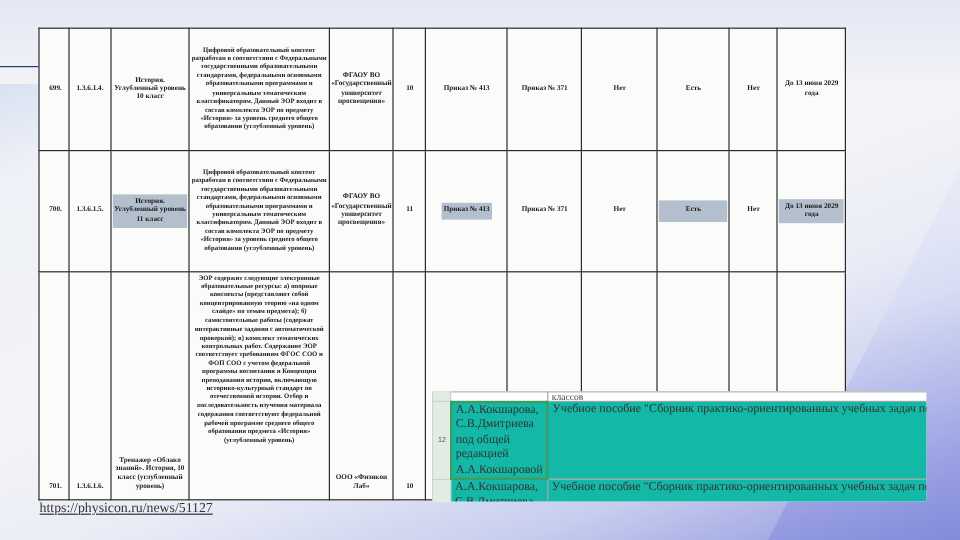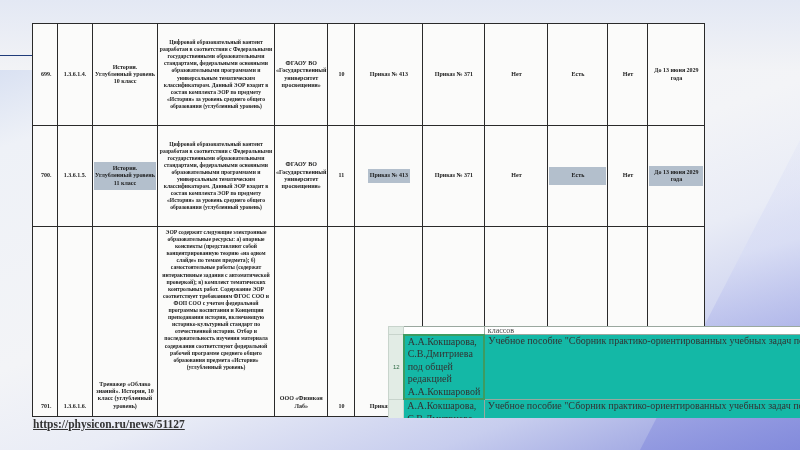--- a/index.html
+++ b/index.html
@@ -31,26 +31,26 @@
     border: 1px solid #2a2a2a; text-align: center; vertical-align: middle;
     font-size: 6px; line-height: 7.3px; padding: 0 1px; overflow: hidden;
   }
   .doc-table td.desc { font-size: 5.6px; line-height: 7.1px; }
   .doc-table td.num { text-align: left; padding-left: 8px; }
   .hl { background: #b3bfcc; display: inline-block; padding: 3px 2px; }
   .hl-full { display: block; background: #b3bfcc; padding: 3px 1px; }
   .row3 td.bottom { vertical-align: bottom; padding-bottom: 6px; }
   .source-link {
     position: absolute; left: 33px; top: 418px; font-size: 11.5px;
-    color: #333; text-decoration: underline; font-family: "Liberation Serif", serif; font-weight: bold;
+    color: #333; text-decoration: underline; font-family: "Liberation Serif", serif;
   }
   .overlay {
     position: absolute; left: 360px; top: 326px; width: 412px; height: 92px;
     background: #ffffff; overflow: hidden;
-    font-family: "Liberation Serif", serif; color: #333; margin-left: 28px;
+    font-family: "Liberation Serif", serif; color: #333;
   }
   .overlay table { border-collapse: collapse; width: 100%; }
   .overlay td { border: 1px solid #9aa89f; font-size: 10px; line-height: 12.5px; vertical-align: top; padding: 0 3px; }
   .overlay .gutter { width: 18px; background: #e2ece5; color: #2f6b45; font-size: 6px; font-family: "Liberation Sans", sans-serif; vertical-align: middle; text-align: left; padding-left: 4px; border-color: #c8d4cc; }
   .overlay .sel td.cell { background: #14b8a6; }
   .overlay .sel td.author { border: 2px solid #3d9c61; }
   .overlay .partial td { height: 7px; font-size: 8px; line-height: 7px; color: #444; }
   .handle { position: absolute; left: 405px; top: 114px; width: 5px; height: 5px; border-radius: 50%; background: #2e9b55; }
 </style>
 </head>

